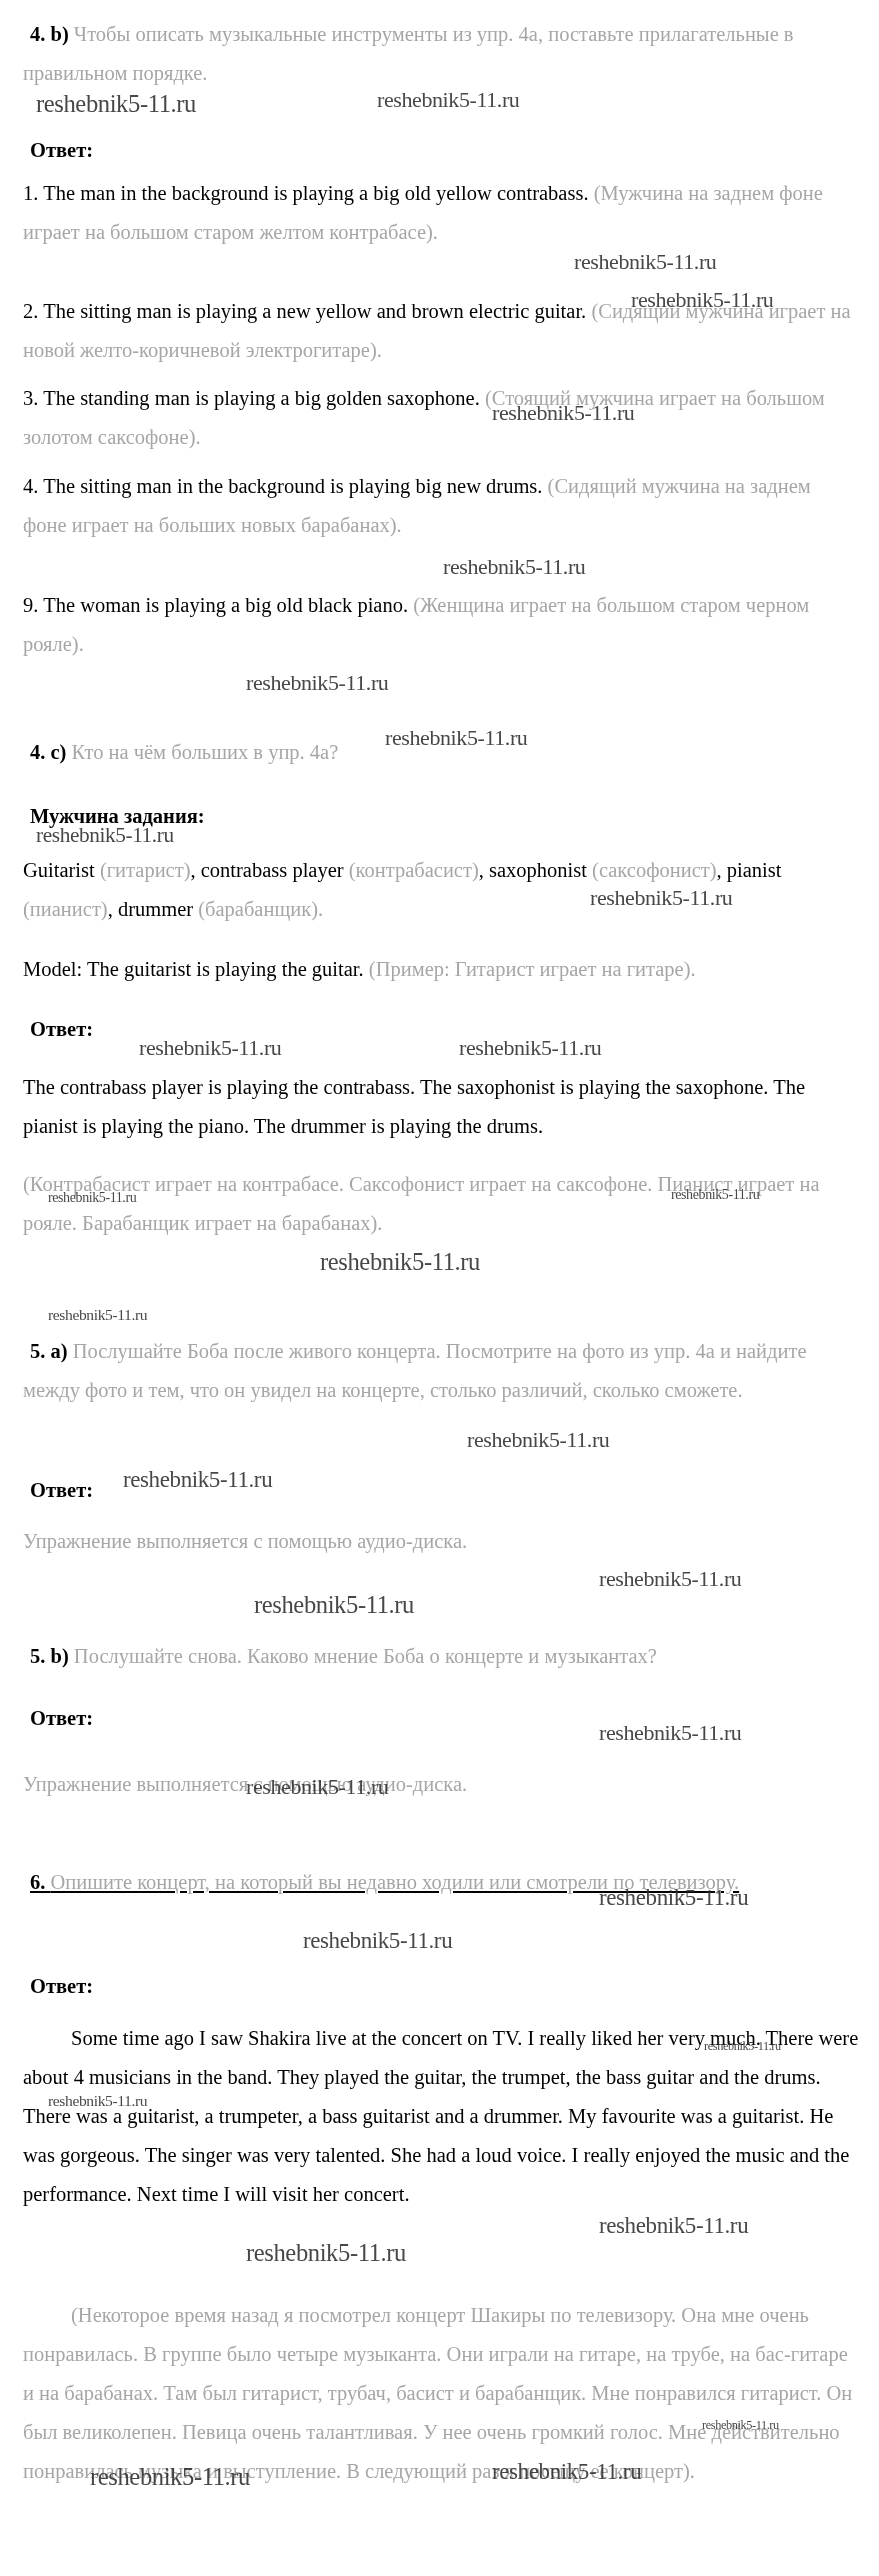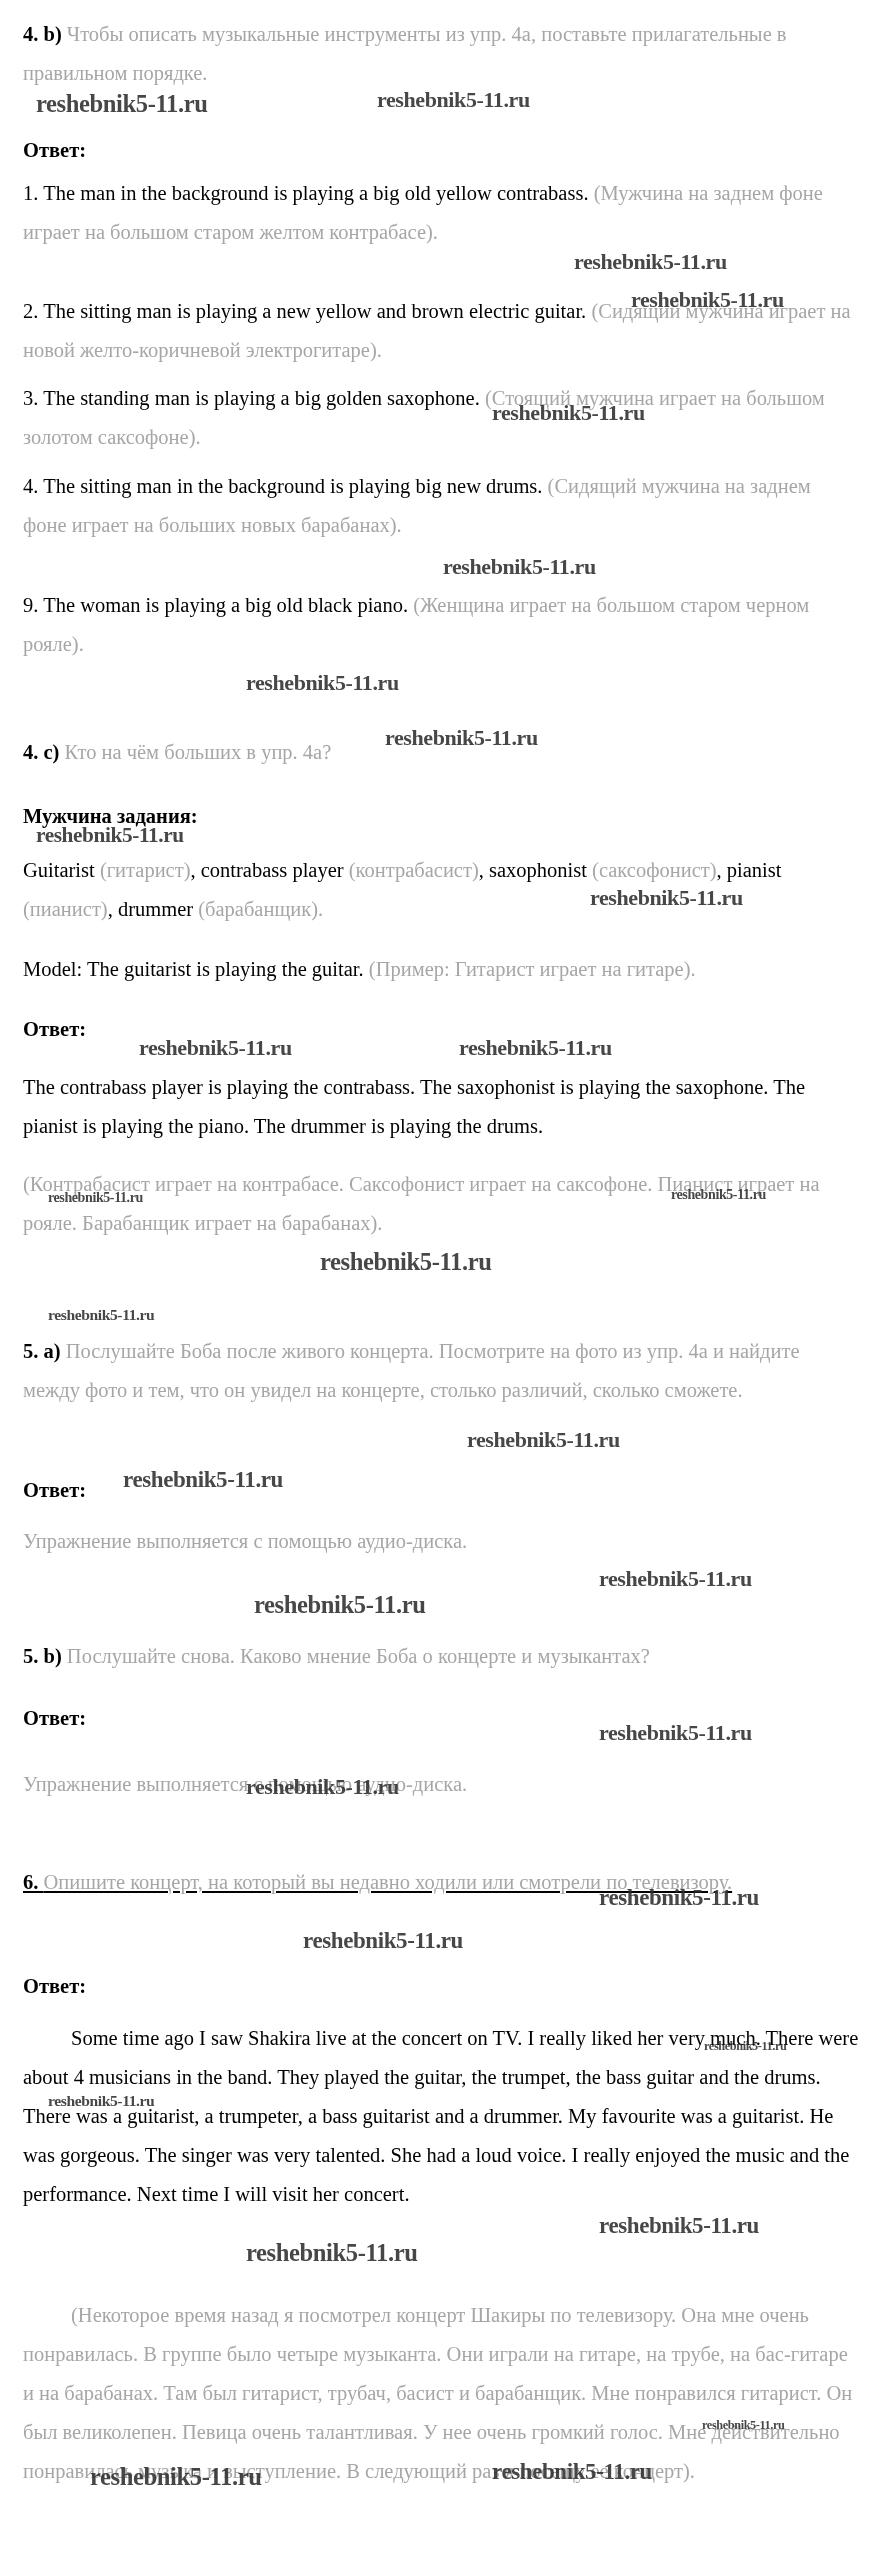--- a/index.html
+++ b/index.html
@@ -14,27 +14,27 @@
     line-height: 39px;
     color: var(--ink, #000000);
     overflow: hidden;
   }
   .block {
     position: absolute;
     left: 23px;
     right: 21.3px;
   }
   .block.indent { text-indent: 48px; }
-  .span-bold  { font-weight: bold; color: var(--ink, #000000); }
+  .span-bold  { font-weight: bold; color: var(--ink, #000000); margin-left: 7px; }
   .span-ink   { color: var(--ink, #000000); }
   .span-muted { color: var(--muted, #a6a6a6); }
   .wm {
     position: absolute;
     font-family: "Liberation Serif", serif;
-    font-weight: bold;
+    font-weight: normal;
     color: var(--wm, #2e2e2e);
     white-space: nowrap;
     line-height: 1;
     opacity: 0.88;
     letter-spacing: -0.4px;
     z-index: 5;
   }
 </style>
 </head>
 <body>

